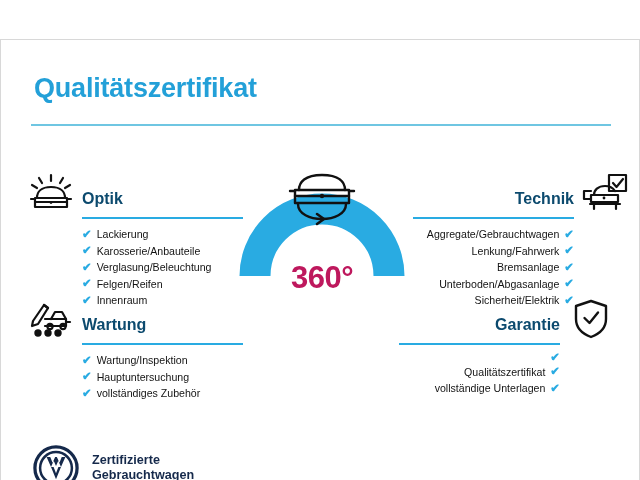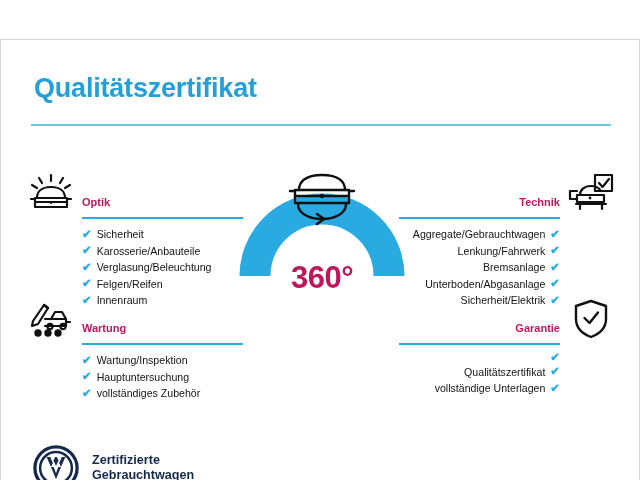--- a/index.html
+++ b/index.html
@@ -39,21 +39,21 @@
     height: 2px;
     background: #6fc6e2;
   }
 
   
   .section {
     position: absolute;
   }
   .sec-optik    { left: 24px;  top: 131px; width: 218px; }
   .sec-wartung  { left: 24px;  top: 257px; width: 218px; }
-  .sec-technik  { left: 398px; top: 131px; width: 218px; }
+  .sec-technik  { left: 412px; top: 131px; width: 218px; }
   .sec-garantie { left: 398px; top: 257px; width: 218px; }
 
   .sec-head {
     position: relative;
     height: 46px;
   }
   .sec-icon {
     position: absolute;
     top: 0;
     width: 52px;
@@ -61,23 +61,23 @@
     display: flex;
     align-items: center;
     justify-content: center;
   }
   .left .sec-icon  { left: 0; }
   .right .sec-icon { right: 0; }
 
   .sec-title {
     position: absolute;
     bottom: 9px;
-    font-size: 11px;
-    font-weight: bold;
-    color: #be185d;
+    font-size: 16px;
+    font-weight: bold;
+    color: #0c4a6e;
     white-space: nowrap;
   }
   .left .sec-title  { left: 57px; text-align: left; }
   .right .sec-title { right: 57px; text-align: right; }
 
   .sec-rule {
     position: absolute;
     height: 2px;
     background: #29abe2;
     top: 46px;
@@ -176,21 +176,21 @@
           <path d="M2 26 h4 M38 26 h4"></path>
           <circle cx="22" cy="29.5" r="1.4" fill="#111" stroke="none"></circle>
         </svg>
       </div>
       <div class="sec-title">Optik</div>
       <div class="sec-rule"></div>
     </div>
     <ul class="sec-list">
       <li>
           <span class="chk">✔</span>
-          <span>Sicherheit</span>
+          <span>Lackierung</span>
         </li>
       <li>
           <span class="chk">✔</span>
           <span>Karosserie/Anbauteile</span>
         </li>
       <li>
           <span class="chk">✔</span>
           <span>Verglasung/Beleuchtung</span>
         </li>
       <li>

